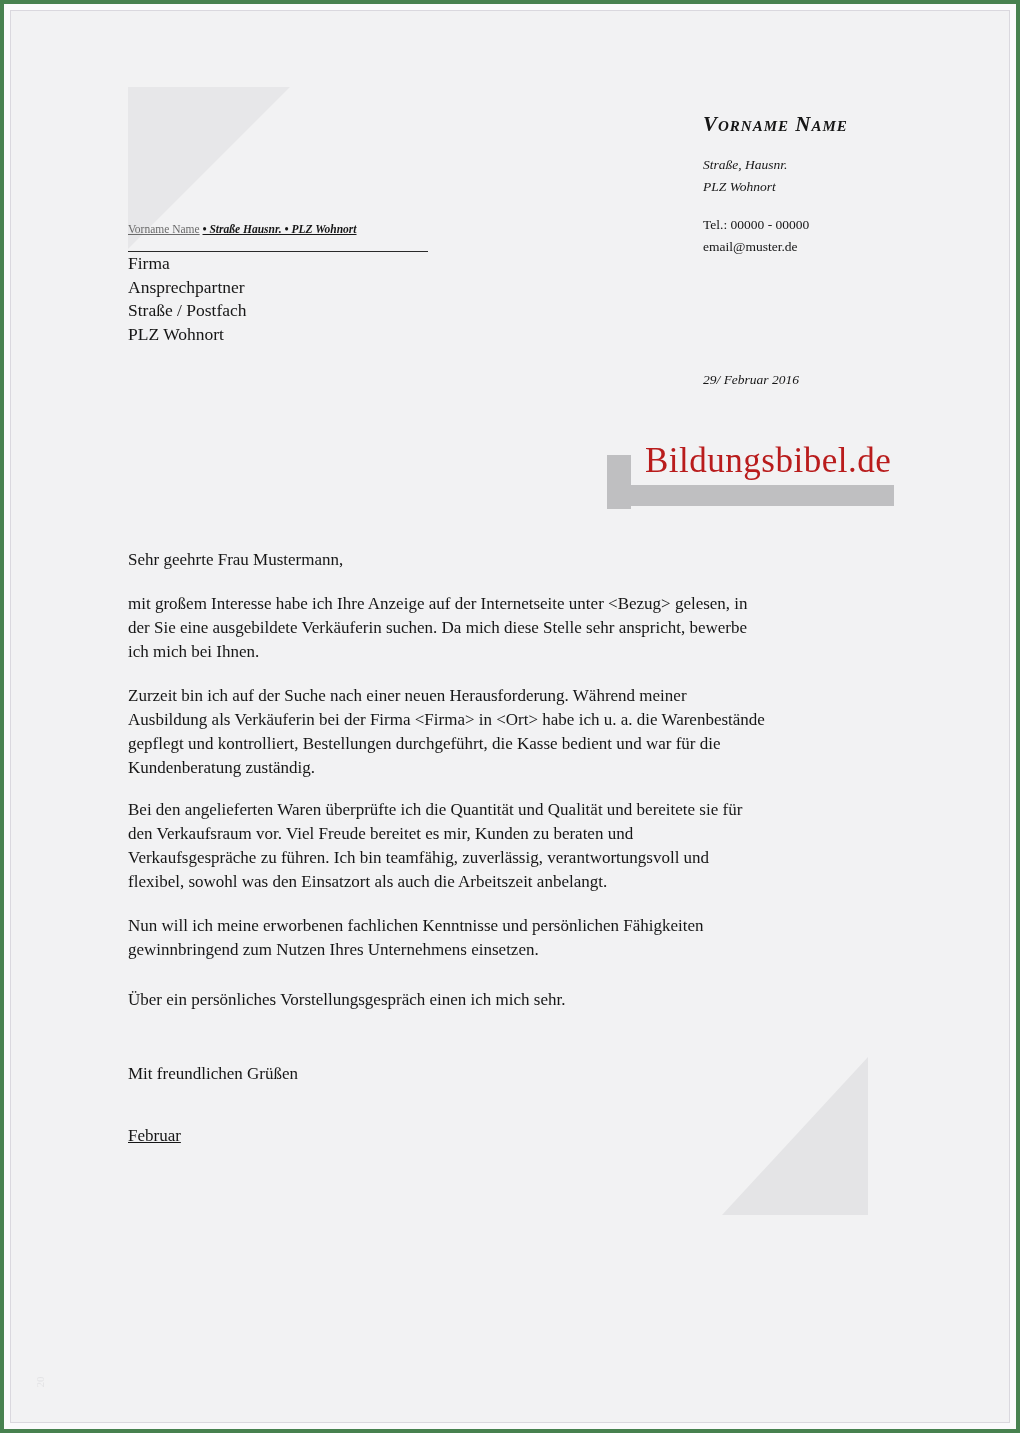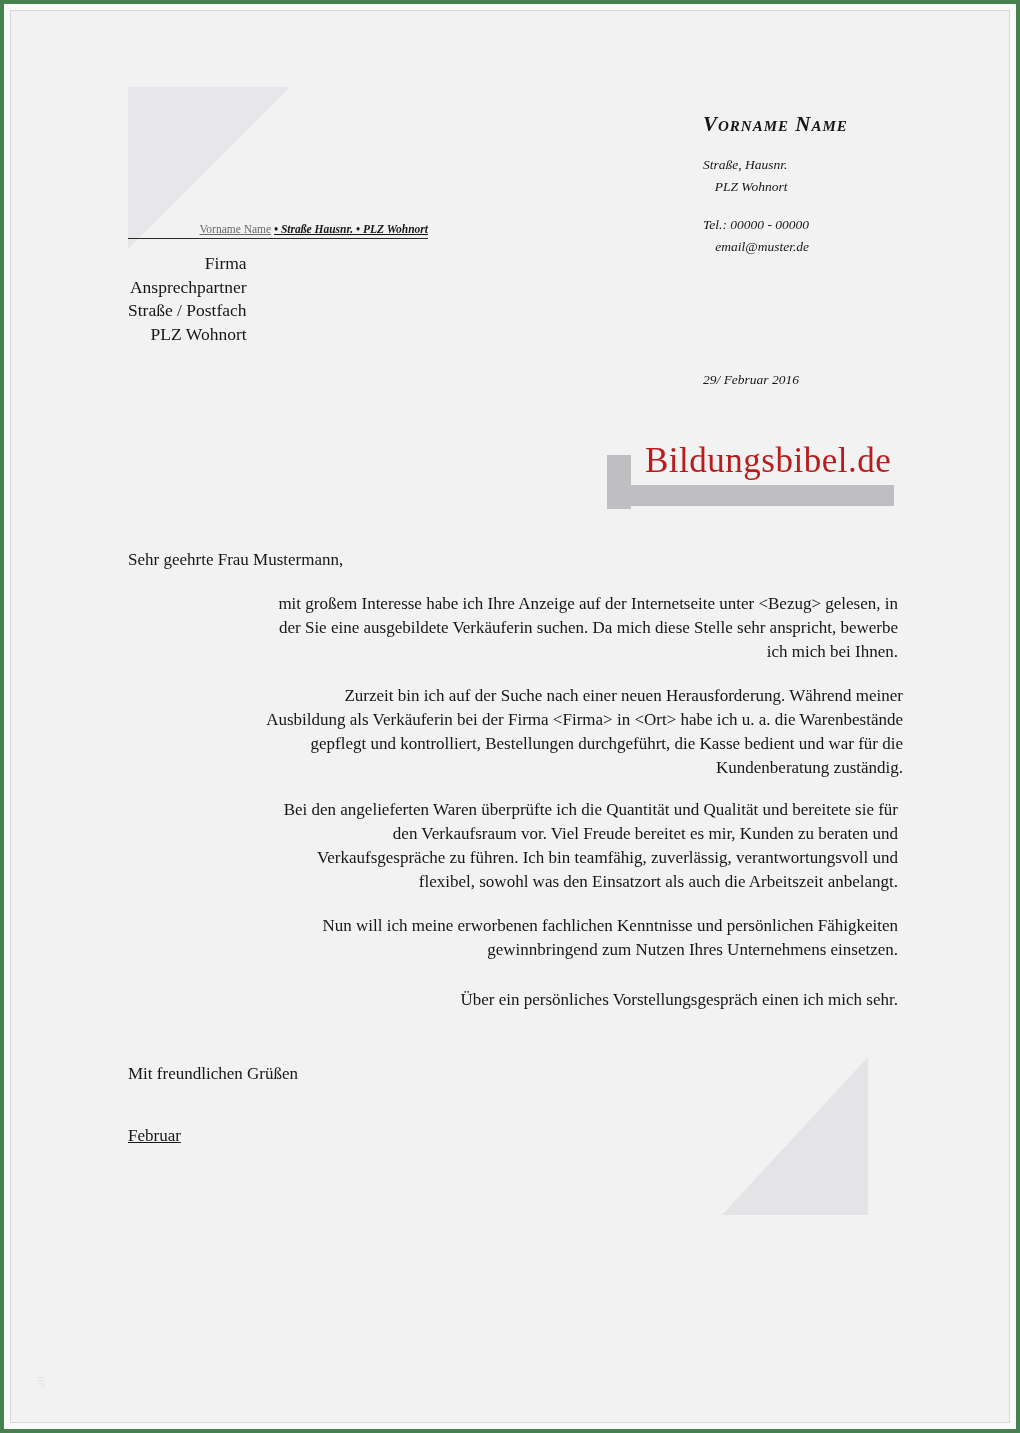--- a/index.html
+++ b/index.html
@@ -39,29 +39,29 @@
     left:699px;top:108px;
     font-style:italic;font-variant:small-caps;
     font-size:21px;letter-spacing:1px;font-weight:600;
   }
   .contact-lines{
     left:699px;top:150px;
     font-style:italic;font-size:13.5px;line-height:22px;
   }
   .contact-tel{
     left:699px;top:210px;
-    font-style:italic;font-size:13.5px;line-height:22px;
+    font-size:13.5px;line-height:22px;
   }
 
   
   .sender-line{
     left:124px;top:219px;width:300px;
     font-size:11.5px;
     border-bottom:1.5px solid #2a2a2a;
-    padding-bottom:3px;
+    padding-bottom:16px;
     white-space:nowrap;
   }
   .sender-line .sn{color:#6a6a6a;text-decoration:underline;}
   .sender-line .sa{font-style:italic;font-weight:bold;text-decoration:underline;}
 
   .recipient{
     left:124px;top:248px;
     font-size:17.5px;line-height:23.5px;
   }
 
@@ -96,21 +96,21 @@
 
   .page-num-faint{
     left:30px;top:1372px;
     font-size:11px;color:#e3e3e5;
     transform:rotate(-90deg);
   }
 </style>
 </head>
 <body>
 
-<div class="canvas" style="border-color: rgb(71, 129, 79); text-align: right;">
+<div class="canvas" style="border-color: rgb(71, 129, 79);">
   <div class="inner-hairline" style="background: rgb(242, 242, 243);"></div>
 
   <div class="abs tri-tl"></div>
   <div class="abs tri-br"></div>
 
   <div class="abs contact-name">Vorname Name</div>
   <div class="abs contact-lines">
     <div>Straße, Hausnr.</div>
     <div>PLZ Wohnort</div>
   </div>

